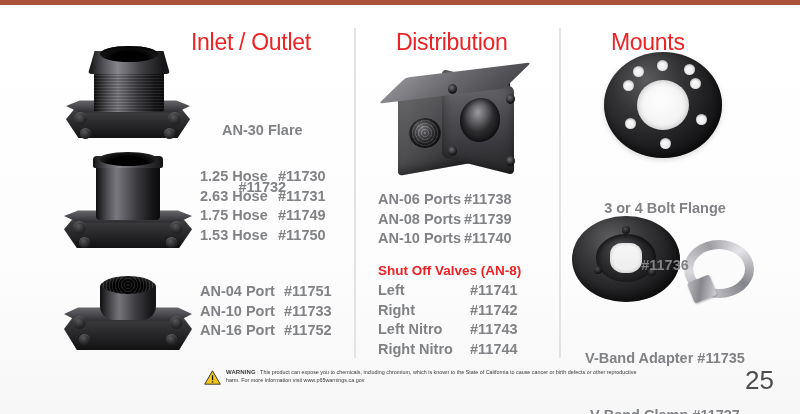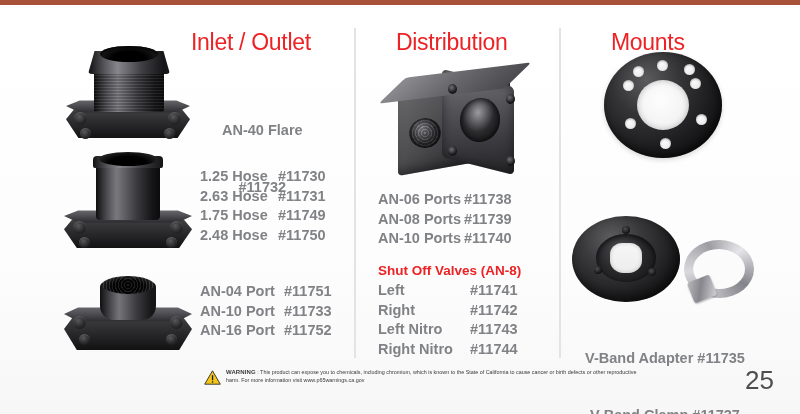--- a/index.html
+++ b/index.html
@@ -354,39 +354,39 @@
     <div class="base-top"></div>
     <div class="boss"></div>
     <div class="thread"></div>
     <div class="hole" style="left:15px;top:44px;width:13px;height:13px;"></div>
     <div class="hole" style="left:112px;top:44px;width:13px;height:13px;"></div>
     <div class="hole" style="left:21px;top:62px;width:11px;height:11px;"></div>
     <div class="hole" style="left:108px;top:62px;width:11px;height:11px;"></div>
   </div>
 
   <div class="spec center" id="an20">
-    <div>AN-40 Flare</div>
+    <div>AN-30 Flare</div>
     <div>#11732</div>
   </div>
 
   <div class="spec-table" id="hose-table">
     <div class="row">
       <span class="c1">1.25 Hose</span>
       <span class="c2">#11730</span>
     </div>
     <div class="row">
       <span class="c1">2.63 Hose</span>
       <span class="c2">#11731</span>
     </div>
     <div class="row">
       <span class="c1">1.75 Hose</span>
       <span class="c2">#11749</span>
     </div>
     <div class="row">
-      <span class="c1">2.48 Hose</span>
+      <span class="c1">1.53 Hose</span>
       <span class="c2">#11750</span>
     </div>
   </div>
 
   <div class="spec-table" id="port-table">
     <div class="row">
       <span class="c1">AN-04 Port</span>
       <span class="c2">#11751</span>
     </div>
     <div class="row">
@@ -465,20 +465,24 @@
     <div class="adapter-in"></div>
     <div class="adapter-bore"></div>
     <div class="ab" style="left:50px;top:14px;"></div>
     <div class="ab" style="left:22px;top:54px;"></div>
     <div class="ab" style="left:76px;top:56px;"></div>
     <div class="clamp"></div>
     <div class="clamp-hole"></div>
     <div class="clamp-bolt"></div>
   </div>
 
+  <div class="spec center" id="flange-label">
+    <div>3 or 4 Bolt Flange</div>
+    <div>#11736</div>
+  </div>
 
   <div class="spec center" id="vband-label">
     <div>V-Band Adapter #11735</div>
     <div>V-Band Clamp #11737</div>
   </div>
 
   <div class="warning">
     <span class="tri">
       <svg width="17" height="15" viewBox="0 0 17 15">
         <polygon points="8.5,0.8 16.3,14.2 0.7,14.2" fill="#f5c518" stroke="#2b2b2b" stroke-width="0.9"></polygon>

